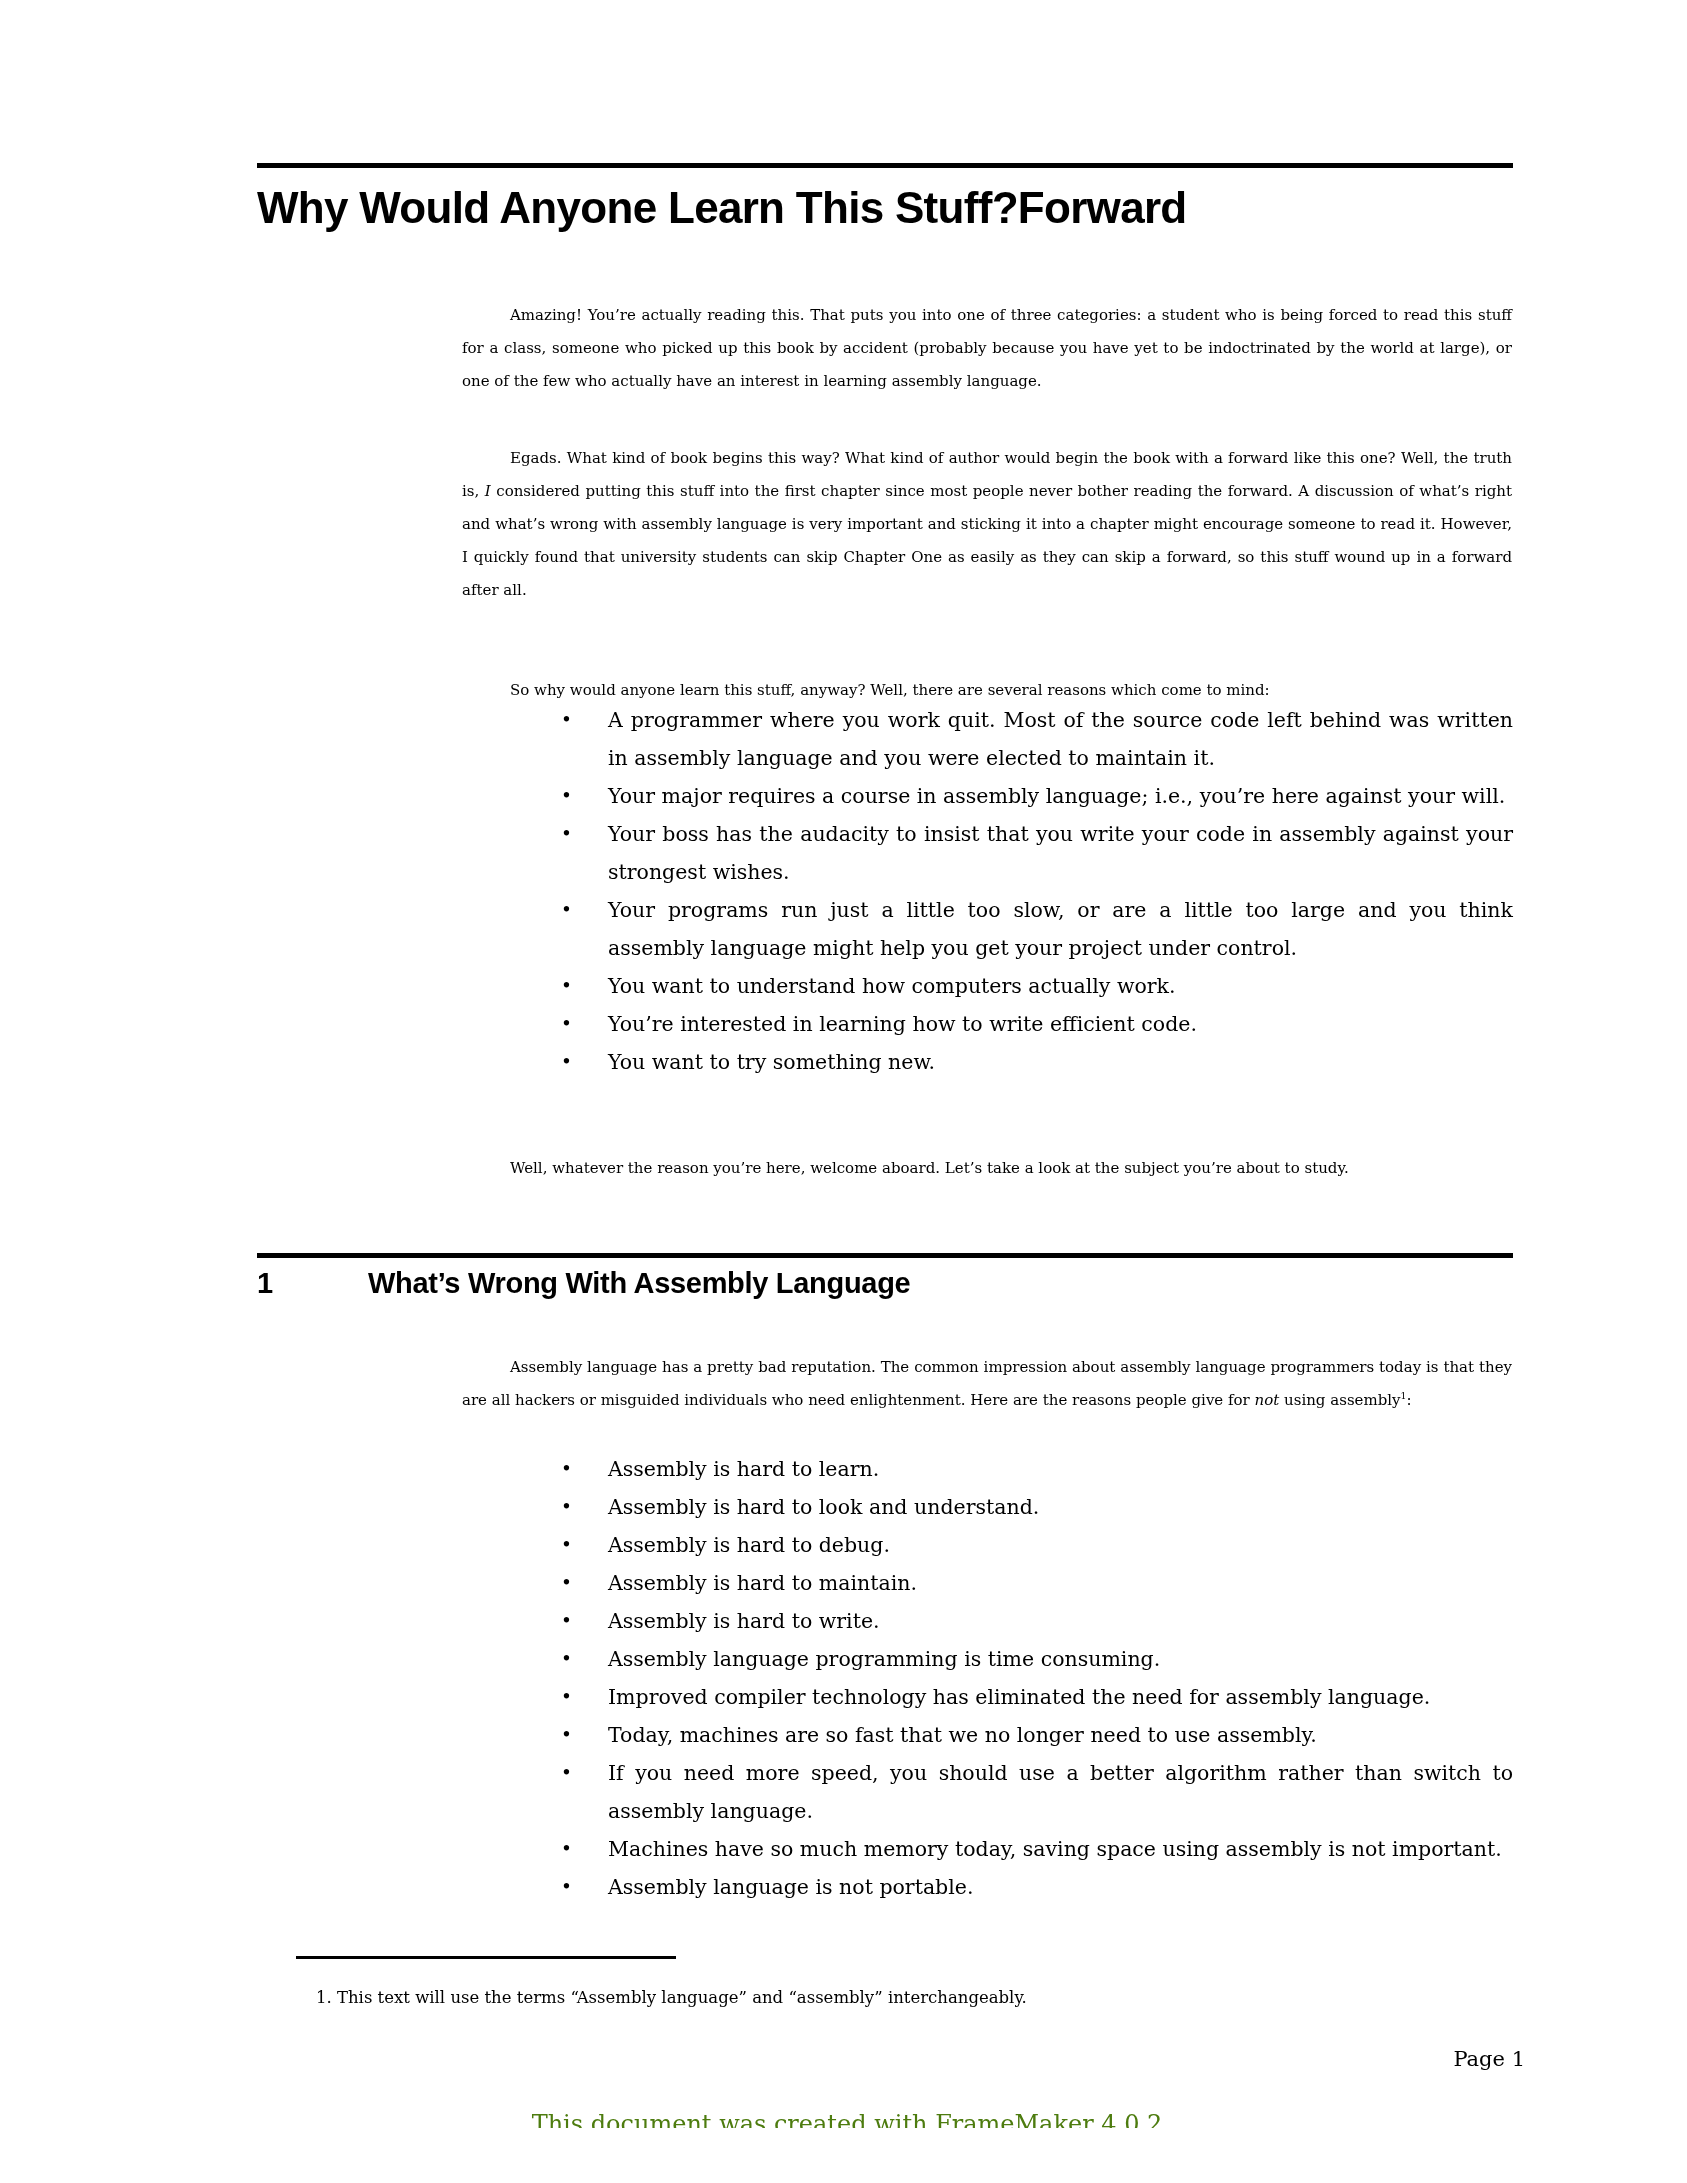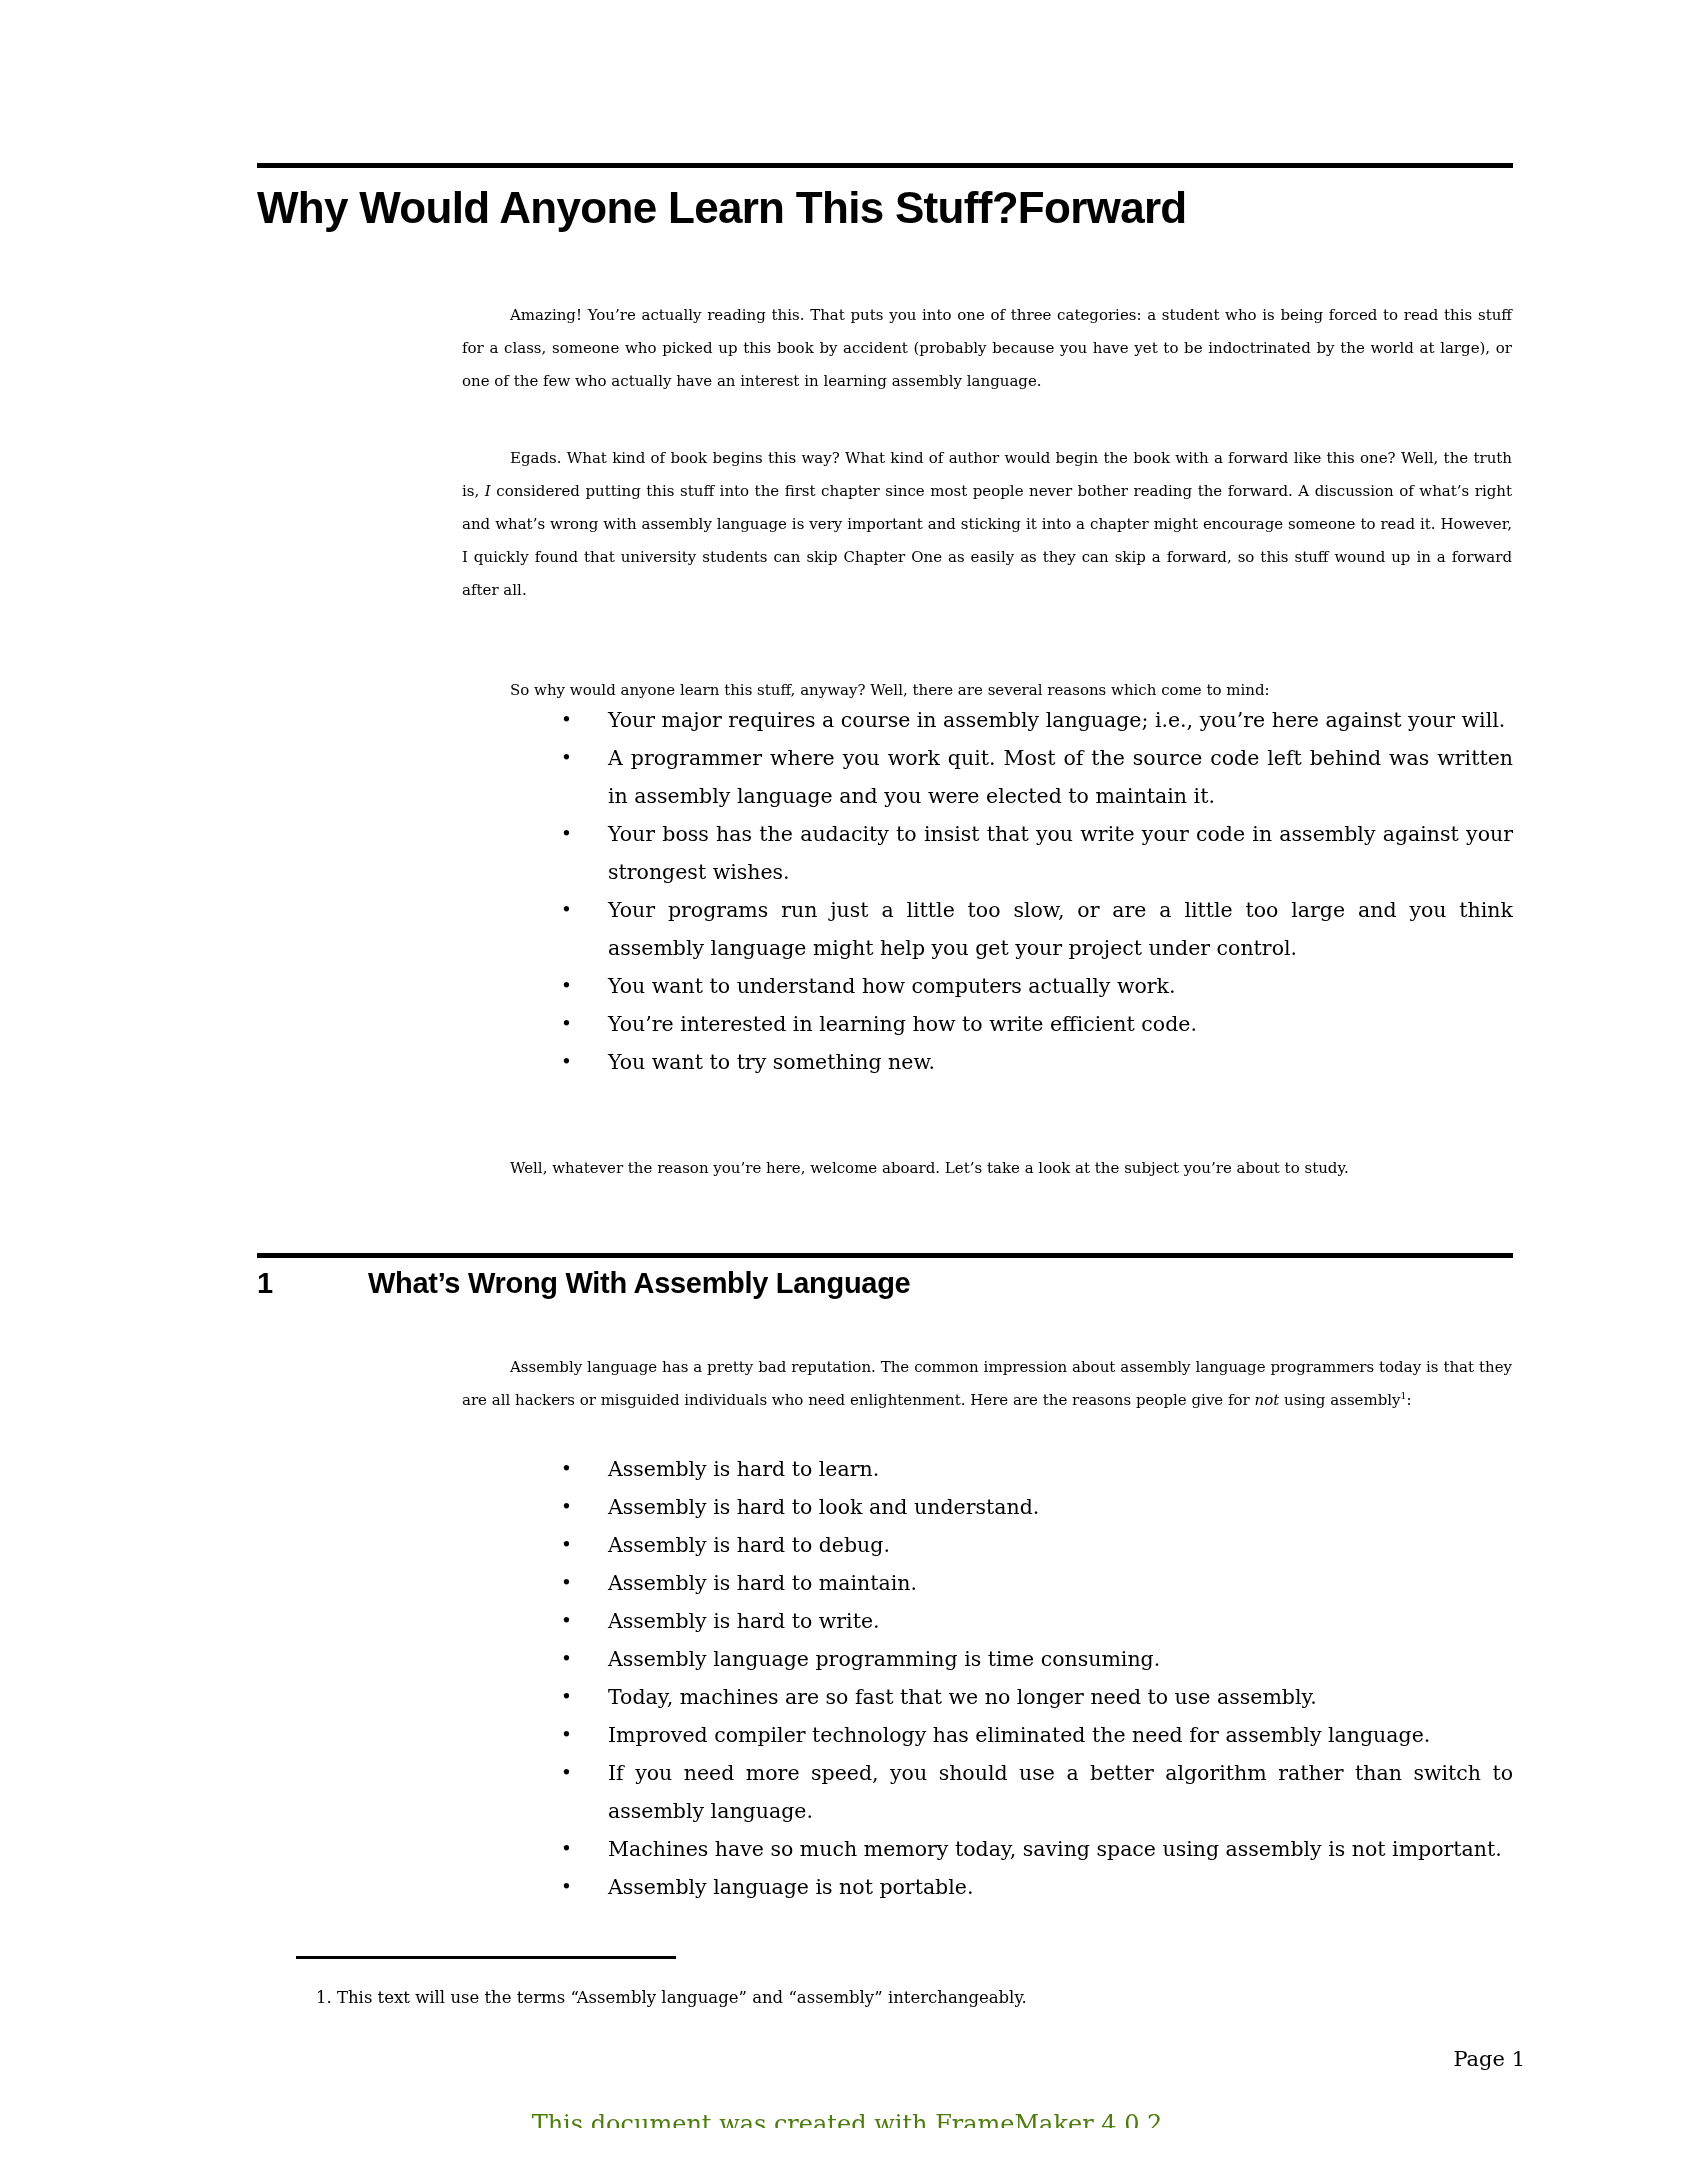--- a/index.html
+++ b/index.html
@@ -83,22 +83,22 @@
     <span>Forward</span>
   </div>
 
   <p class="bodyblock indent" id="p1">Amazing! You’re actually reading this. That puts you into one of three categories: a student who is being forced to read this stuff for a class, someone who picked up this book by accident (probably because you have yet to be indoctrinated by the world at large), or one of the few who actually have an interest in learning assembly language.</p>
 
   <p class="bodyblock indent" id="p2"><span>Egads. What kind of book begins this way? What kind of author would begin the book with a forward like this one? Well, the truth is, </span><em>I</em><span> considered putting this stuff into the first chapter since most people never bother reading the forward. A discussion of what’s right and what’s wrong with assembly language is very important and sticking it into a chapter might encourage someone to read it. However, I quickly found that university students can skip Chapter One as easily as they can skip a forward, so this stuff wound up in a forward after all.</span></p>
 
   <p class="bodyblock indent" id="p3">So why would anyone learn this stuff, anyway? Well, there are several reasons which come to mind:</p>
 
   <ul class="bullets" id="list1">
+    <li>A programmer where you work quit. Most of the source code left behind was written in assembly language and you were elected to maintain it.</li>
     <li>Your major requires a course in assembly language; i.e., you’re here against your will.</li>
-    <li>A programmer where you work quit. Most of the source code left behind was written in assembly language and you were elected to maintain it.</li>
     <li>Your boss has the audacity to insist that you write your code in assembly against your strongest wishes.</li>
     <li>Your programs run just a little too slow, or are a little too large and you think assembly language might help you get your project under control.</li>
     <li>You want to understand how computers actually work.</li>
     <li>You’re interested in learning how to write efficient code.</li>
     <li>You want to try something new.</li>
   </ul>
 
   <p class="bodyblock indent" id="p4">Well, whatever the reason you’re here, welcome aboard. Let’s take a look at the subject you’re about to study.</p>
 
   <div class="rule rule-section"></div>
@@ -109,22 +109,22 @@
 
   <p class="bodyblock indent" id="p5"><span>Assembly language has a pretty bad reputation. The common impression about assembly language programmers today is that they are all hackers or misguided individuals who need enlightenment. Here are the reasons people give for </span><em>not</em><span> using assembly</span><sup class="fnref">1</sup><span>:</span></p>
 
   <ul class="bullets" id="list2">
     <li>Assembly is hard to learn.</li>
     <li>Assembly is hard to look and understand.</li>
     <li>Assembly is hard to debug.</li>
     <li>Assembly is hard to maintain.</li>
     <li>Assembly is hard to write.</li>
     <li>Assembly language programming is time consuming.</li>
+    <li>Improved compiler technology has eliminated the need for assembly language.</li>
     <li>Today, machines are so fast that we no longer need to use assembly.</li>
-    <li>Improved compiler technology has eliminated the need for assembly language.</li>
     <li>If you need more speed, you should use a better algorithm rather than switch to assembly language.</li>
     <li>Machines have so much memory today, saving space using assembly is not important.</li>
     <li>Assembly language is not portable.</li>
   </ul>
 
   <div class="footnote-rule"></div>
   <div class="footnote">1. This text will use the terms “Assembly language” and “assembly” interchangeably.</div>
 
   <div class="page-number">Page 1</div>
 

